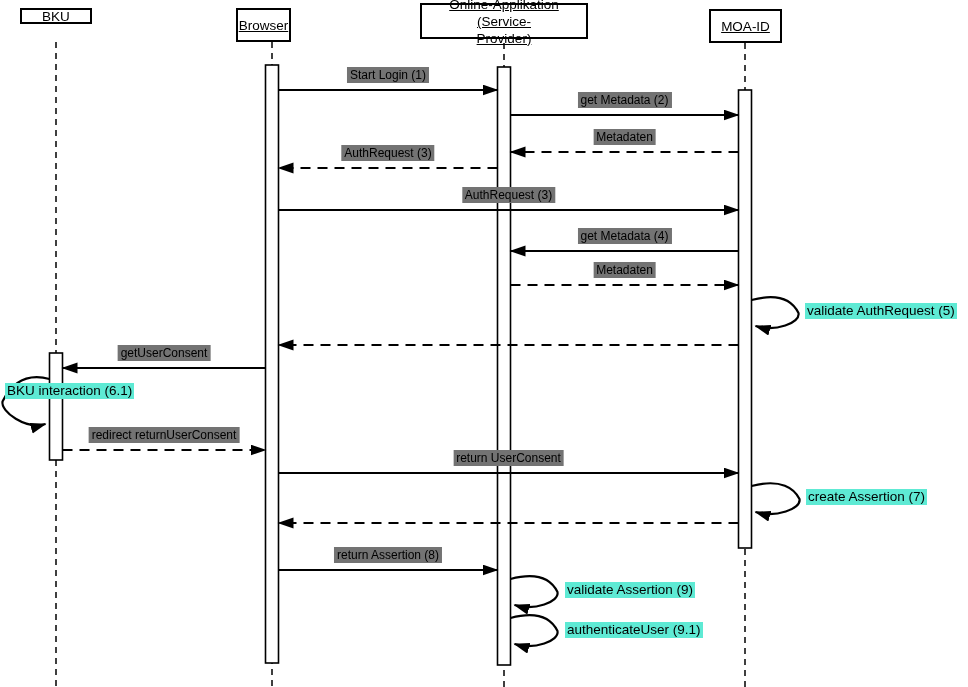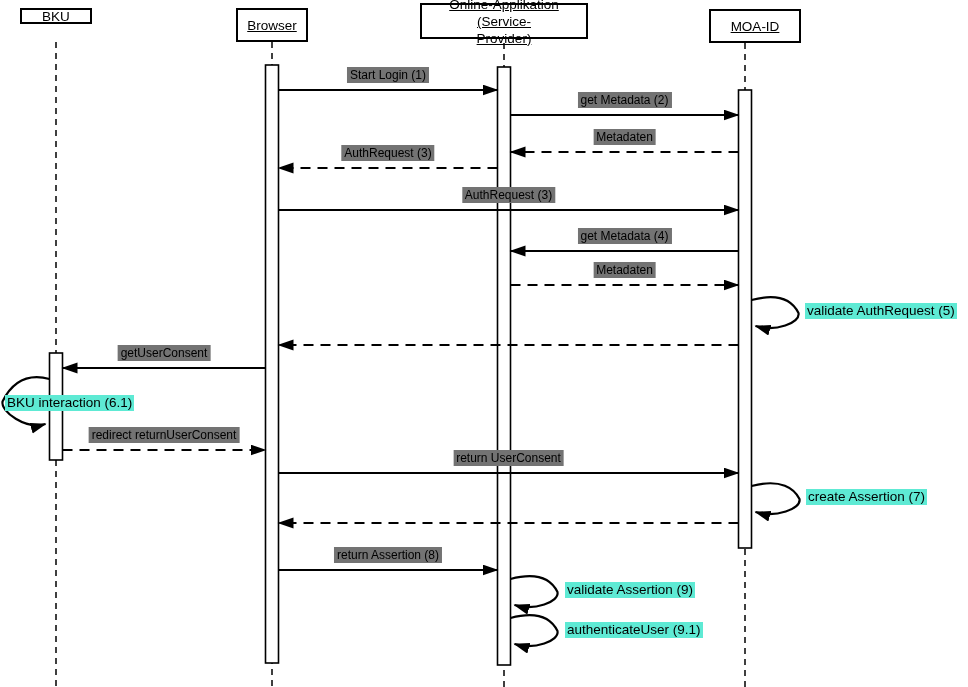--- a/index.html
+++ b/index.html
@@ -80,31 +80,31 @@
       <div class="msg-label" style="left: 624.5px; top: 129px;">Metadaten</div>
       <div class="msg-label" style="left: 388px; top: 145px;">AuthRequest (3)</div>
       <div class="msg-label" style="left: 508.5px; top: 187px;">AuthRequest (3)</div>
       <div class="msg-label" style="left: 624.5px; top: 228px;">get Metadata (4)</div>
       <div class="msg-label" style="left: 624.5px; top: 262px;">Metadaten</div>
       <div class="msg-label" style="left: 164px; top: 345px;">getUserConsent</div>
       <div class="msg-label" style="left: 164px; top: 427px;">redirect returnUserConsent</div>
       <div class="msg-label" style="left: 508.5px; top: 450px;">return UserConsent</div>
       <div class="msg-label" style="left: 388px; top: 547px;">return Assertion (8)</div>
       <div class="self-label" style="left: 805px; top: 303px;">validate AuthRequest (5)</div>
-      <div class="self-label" style="left: 5px; top: 395px;">BKU interaction (6.1)</div>
+      <div class="self-label" style="left: 5px; top: 383px;">BKU interaction (6.1)</div>
       <div class="self-label" style="left: 806px; top: 489px;">create Assertion (7)</div>
       <div class="self-label" style="left: 565px; top: 582px;">validate Assertion (9)</div>
       <div class="self-label" style="left: 565px; top: 622px;">authenticateUser (9.1)</div>
       <div class="actor-box" style="left: 20px; top: 8px; width: 72px; height: 16px;">
         <span class="actor-label">BKU</span>
       </div>
-      <div class="actor-box" style="left: 236px; top: 8px; width: 72px; height: 34px;">
+      <div class="actor-box" style="left: 236px; top: 8px; width: 55px; height: 34px;">
         <span class="actor-label">Browser</span>
       </div>
       <div class="actor-box" style="left: 420px; top: 3px; width: 168px; height: 36px;">
         <span class="actor-label">Online-Applikation (Service-
 Provider)</span>
       </div>
-      <div class="actor-box" style="left: 709px; top: 9px; width: 92px; height: 34px; text-align: center;">
+      <div class="actor-box" style="left: 709px; top: 9px; width: 73px; height: 34px; text-align: center;">
         <span class="actor-label">MOA-ID</span>
       </div>
     </div>
 </div>
 
 </body></html>

